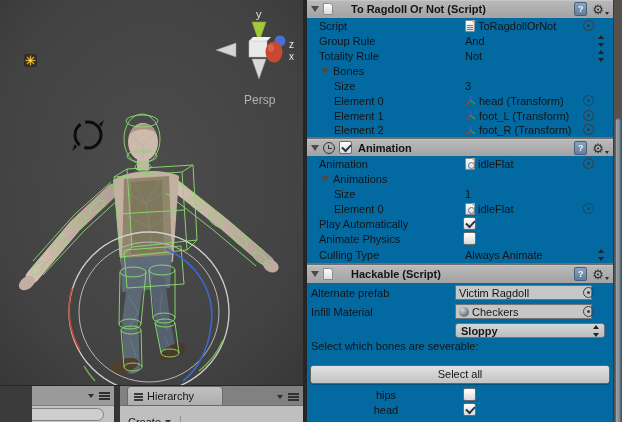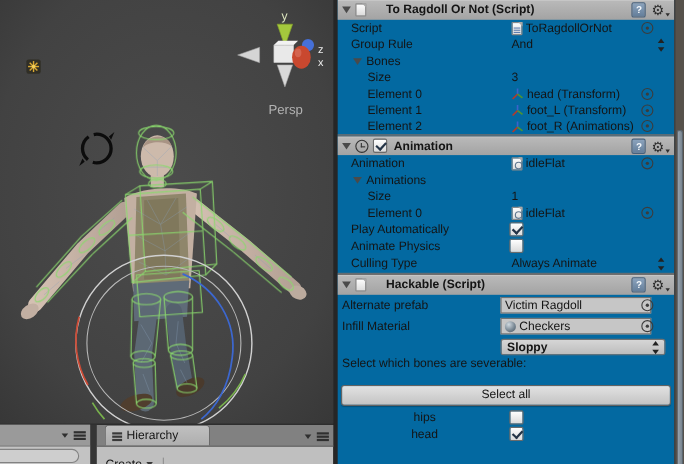--- a/index.html
+++ b/index.html
@@ -5,21 +5,21 @@
   * { margin:0; padding:0; box-sizing:border-box; }
   html,body { width:622px; height:422px; overflow:hidden; font-family:"Liberation Sans", sans-serif; }
   .window { width:622px; height:422px; display:flex; background:#2e2e2e; }
 
   
   .left-col { width:303px; display:flex; flex-direction:column; }
   .scene-view { width:303px; height:385px; position:relative; background:#3a3a3a; }
   .scene-view svg { display:block; }
 
   
-  .bottom-strip { height:37px; display:flex; background:#3b3b3b; border-top:1px solid #262626; }
+  .bottom-strip { height:37px; display:flex; background:#3b3b3b; border-top:1px solid #262626;padding-left:32px; }
   .mini-panel { width:82px; display:flex; flex-direction:column; }
   .mini-panel .mini-top { height:20px; background:#9a9a9a; position:relative; border-bottom:1px solid #7c7c7c;}
   .mini-panel .mini-bottom { flex:1; background:#c3c3c3; position:relative; overflow:hidden; }
   .mini-pill { position:absolute; left:-24px; top:2px; width:96px; height:13px; background:#cecece; border:1px solid #828282; border-radius:8px; }
   .v-divider { width:6px; background:#353535; }
   .hier-panel { flex:1; display:flex; flex-direction:column; }
   .tab-strip { height:22px; background:#818181; position:relative; display:flex; align-items:flex-end; border-bottom:1px solid #6b6b6b; }
   .tab { margin-left:7px; height:19px; width:96px; background:linear-gradient(#c0c0c0,#aeaeae); border:1px solid #6a6a6a; border-bottom:none; border-radius:4px 4px 0 0; display:flex; align-items:center; gap:4px; padding:0 6px; font-size:11px; color:#161616; }
   .toolbar { flex:1; background:#bfbfbf; display:flex; align-items:center; padding:0 4px; gap:5px; }
   .create-btn { display:flex; align-items:center; gap:4px; font-size:11px; color:#161616; padding:0 4px; height:12px; }
@@ -301,20 +301,27 @@
         </span>
         <span class="picker"></span>
       </div>
       <div class="row">
         <span class="label">Group Rule</span>
         <span class="value abs">
             <span>And</span>
           </span>
         <span class="updown"></span>
       </div>
+      <div class="row">
+        <span class="label">Totality Rule</span>
+        <span class="value abs">
+            <span>Not</span>
+          </span>
+        <span class="updown"></span>
+      </div>
       <div class="row indent1">
         <span class="foldout" style="margin-right:4px;"></span>
         <span class="label">Bones</span>
       </div>
       <div class="row indent2">
         <span class="label">Size</span>
         <span class="value abs">
             <span>3</span>
           </span>
       </div>
@@ -343,21 +350,21 @@
         <span class="picker"></span>
       </div>
       <div class="row indent2 end-line">
         <span class="label">Element 2</span>
         <span class="value abs">
           <svg class="transform-icon" width="11" height="11">
               <line x1="5.5" y1="5.5" x2="5.5" y2="0.5" stroke="#3c62c9" stroke-width="1.5"></line>
               <line x1="5.5" y1="5.5" x2="1" y2="10" stroke="#b43a2a" stroke-width="1.5"></line>
               <line x1="5.5" y1="5.5" x2="10" y2="9" stroke="#4e9432" stroke-width="1.5"></line>
             </svg>
-          <span>foot_R (Animations)</span>
+          <span>foot_R (Transform)</span>
         </span>
         <span class="picker"></span>
       </div>
 
       <div class="comp-header">
         <span class="foldout"></span>
         <span class="clock-icon"></span>
         <span class="checkbox checked"></span>
         <span class="comp-title tight">Animation</span>
         <span class="header-right">

